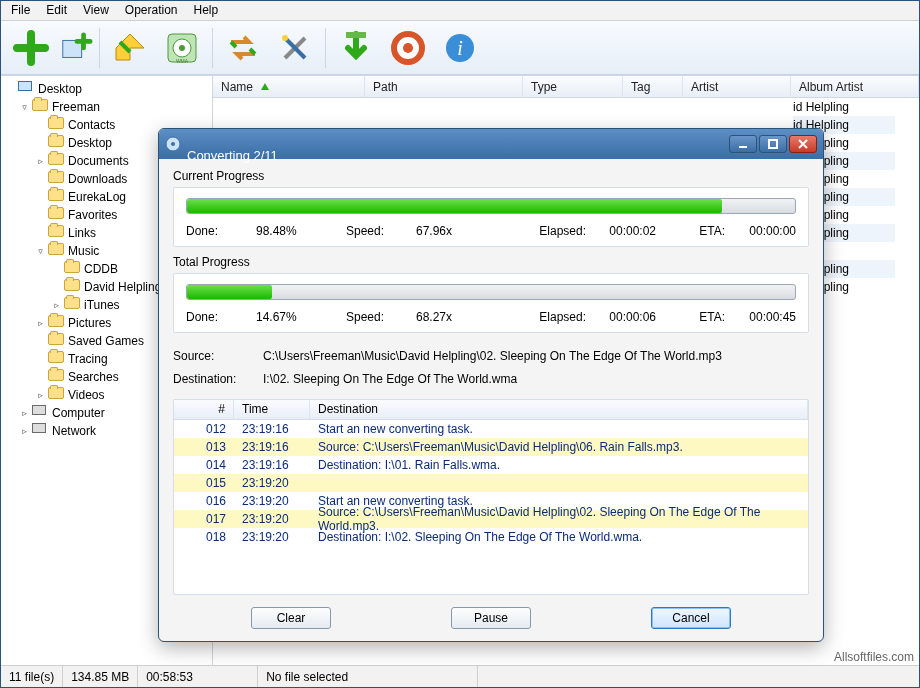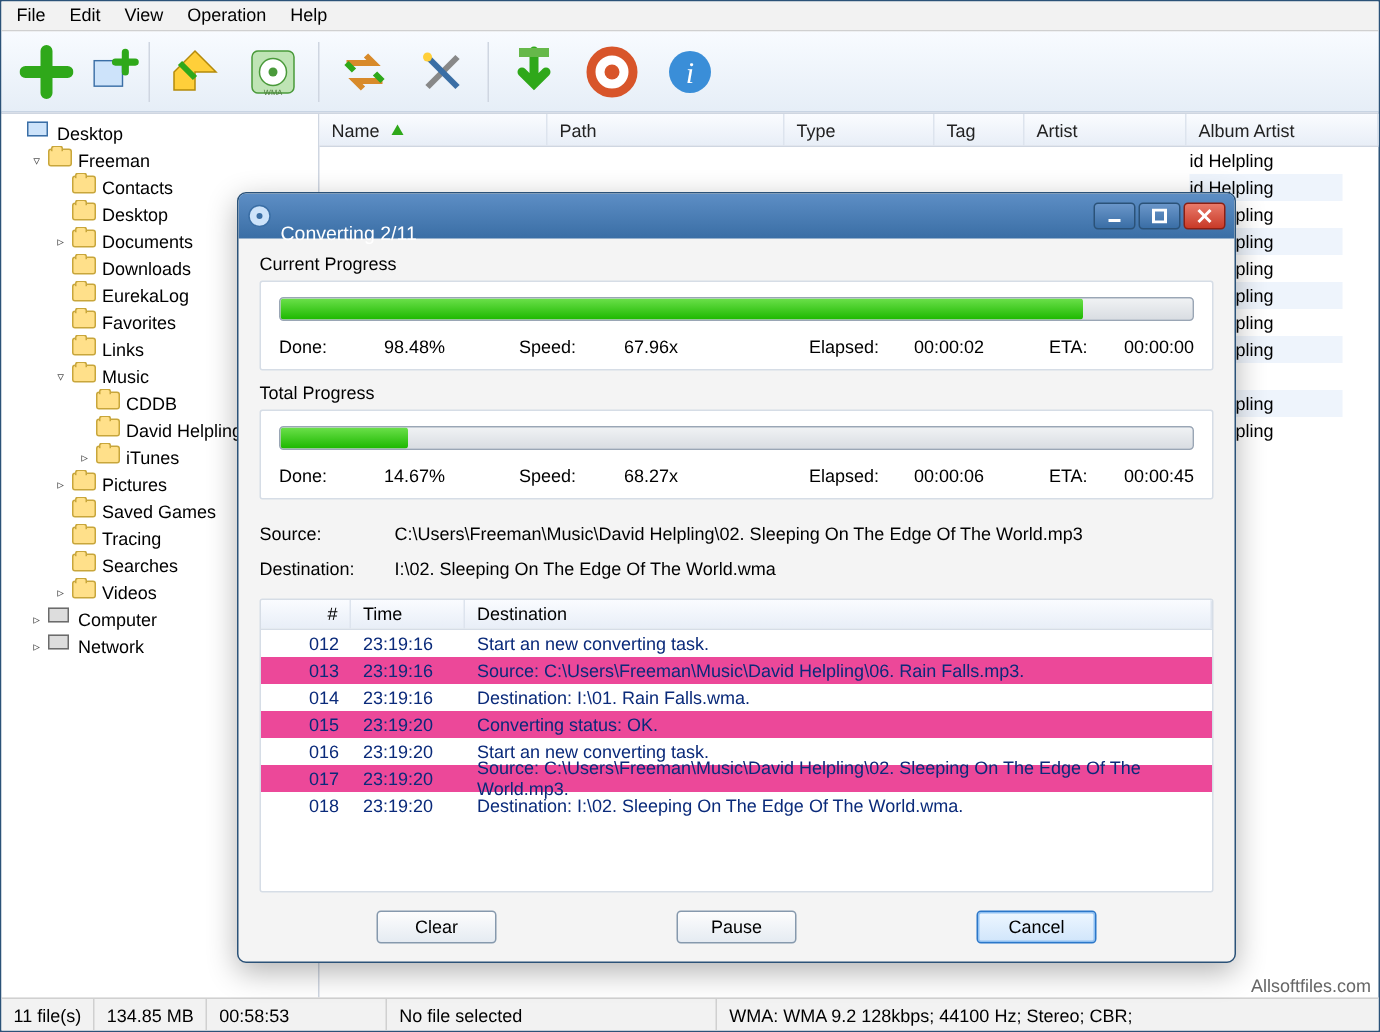--- a/index.html
+++ b/index.html
@@ -72,21 +72,21 @@
   .stats-row .gap { flex:1; }
 
   .src-dst { margin:4px 0 8px 0; line-height: 1.9; }
   .src-dst .lbl2 { display:inline-block; width:90px; }
 
   .log-box { flex:1; background:#fff; border:1px solid #d6dde6; border-radius:2px; overflow:hidden; display:flex; flex-direction:column; }
   .log-header { height:20px; background:linear-gradient(#fafcff,#e8eef7); border-bottom:1px solid #d6dde6; display:flex; }
   .log-header .c { padding:2px 8px; border-right:1px solid #dde4ee; font-size:12px; }
   .log-body { flex:1; overflow:hidden; }
   .log-row { display:flex; height:18px; align-items:center; color:#0a2a7a; font-size:12px; }
-  .log-row.alt { background:#ec4899; }
+  .log-row.alt { background:#fef9c3; }
   .log-row .c { padding:0 8px; }
   .c-id { width:60px; text-align:right; }
   .c-time { width:76px; }
   .c-desc { flex:1; }
 
   .dlg-buttons { display:flex; justify-content:center; gap:120px; padding:12px 0 0 0; }
   .btn { width:80px; height:22px; border:1px solid #8699ad; border-radius:3px; background:linear-gradient(#fdfdfd,#e5ebf2); font-size:12px; display:flex; align-items:center; justify-content:center; }
   .btn.primary { border-color:#2b77c9; box-shadow:0 0 0 1px #8fc0f2 inset; background:linear-gradient(#eef7ff,#d0e5fb); }
 
   
@@ -342,21 +342,20 @@
           <div class="list-row" style="top: 180px; left: 580px;">id Helpling</div>
         </div>
     </div>
   </div>
 
   <div class="status-bar">
     <div class="status-cell">11 file(s)</div>
     <div class="status-cell">134.85 MB</div>
     <div class="status-cell" style="width:120px">00:58:53</div>
     <div class="status-cell" style="width:220px">No file selected</div>
-    <div class="status-cell" style="flex:1;border-right:none">WMA:  WMA 9.2  128kbps; 44100 Hz; Stereo; CBR;</div>
   </div>
 </div>
 
 <div class="watermark">Allsoftfiles.com</div>
 
 <div class="dialog">
   <div class="dlg-titlebar">
     <svg class="dlg-icon" viewBox="0 0 16 16">
         <circle cx="8" cy="8" r="7" fill="#cde3fa" stroke="#3a6ea5"></circle>
         <circle cx="8" cy="8" r="2" fill="#3a6ea5"></circle>
@@ -439,21 +438,20 @@
             <span class="c c-desc">Source:  C:\Users\Freeman\Music\David Helpling\06.  Rain Falls.mp3.</span>
           </div>
           <div class="log-row">
             <span class="c c-id">014</span>
             <span class="c c-time">23:19:16</span>
             <span class="c c-desc">Destination: I:\01.  Rain Falls.wma.</span>
           </div>
           <div class="log-row alt">
             <span class="c c-id">015</span>
             <span class="c c-time">23:19:20</span>
-            <span class="c c-desc">Converting status: OK.</span>
           </div>
           <div class="log-row">
             <span class="c c-id">016</span>
             <span class="c c-time">23:19:20</span>
             <span class="c c-desc">Start an new converting task.</span>
           </div>
           <div class="log-row alt">
             <span class="c c-id">017</span>
             <span class="c c-time">23:19:20</span>
             <span class="c c-desc">Source:  C:\Users\Freeman\Music\David Helpling\02.  Sleeping On The Edge Of The World.mp3.</span>

